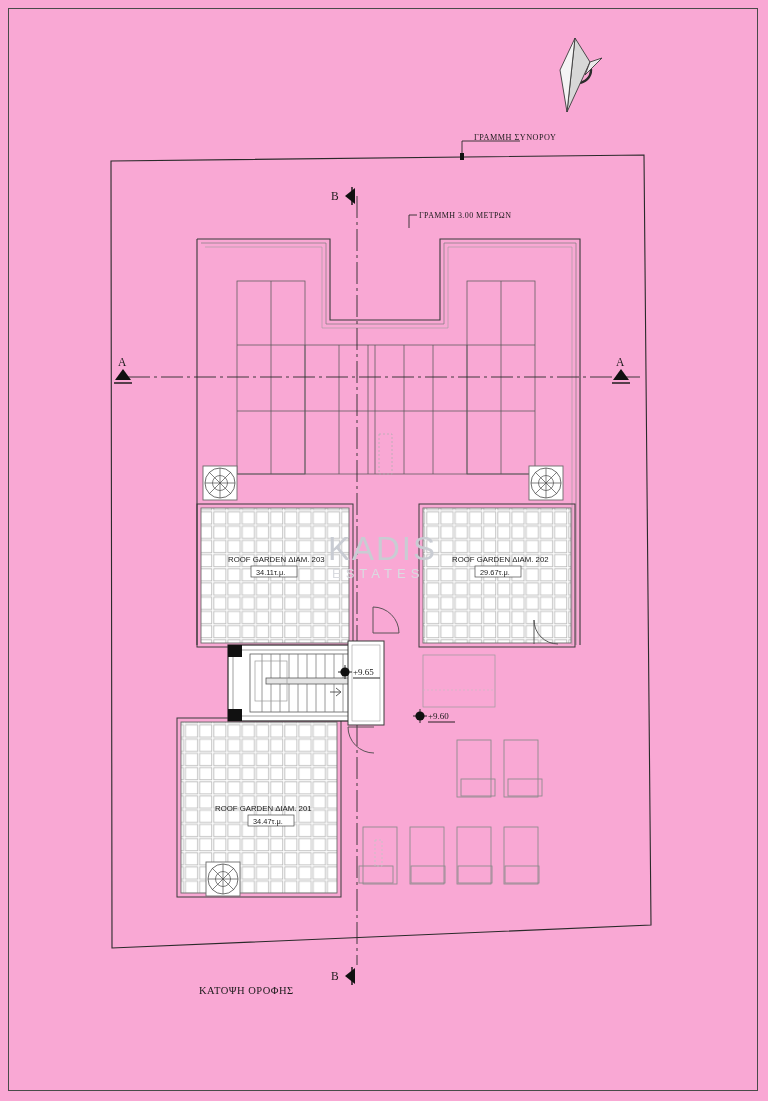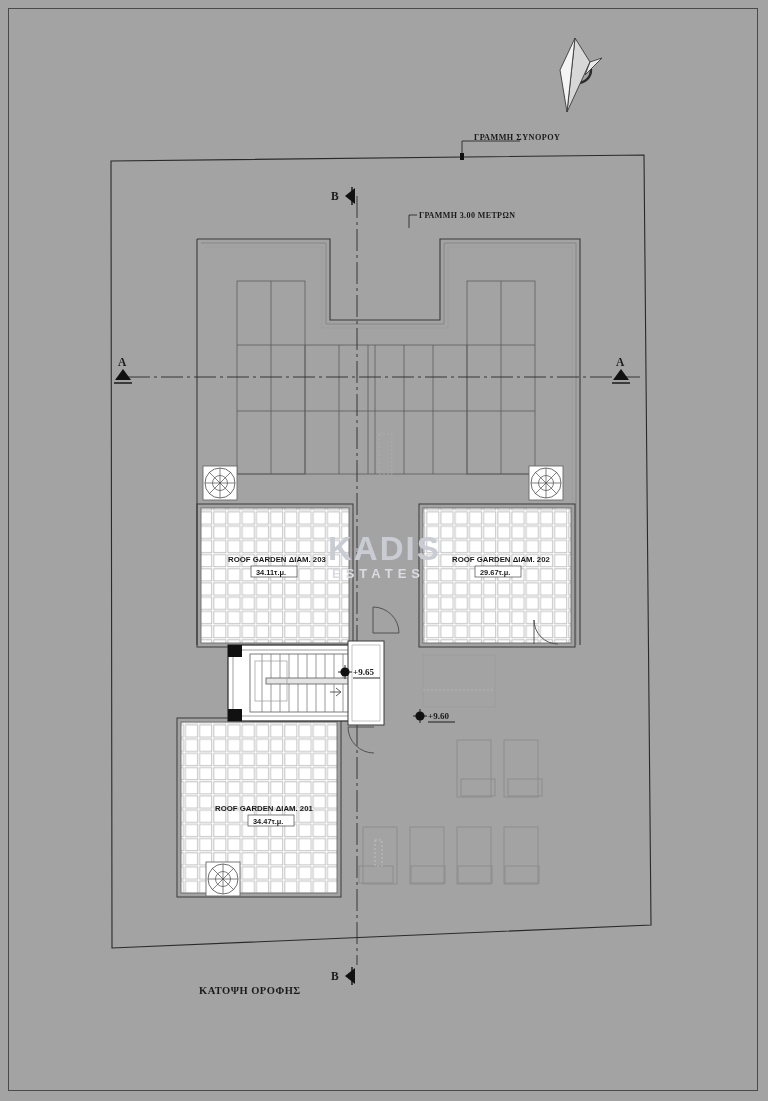--- a/index.html
+++ b/index.html
@@ -7,23 +7,22 @@
     padding: 0;
     background: #ffffff;
   }
   body {
     font-family: "Liberation Sans", sans-serif;
   }
   #page {
     position: relative;
     width: 768px;
     height: 1101px;
-    background: #a3a3a3;
+    background: #f9a8d4;
     overflow: hidden;
-    font-weight: bold;
   }
   #page-border {
     position: absolute;
     left: 8px;
     top: 8px;
     width: 750px;
     height: 1083px;
     border: 1px solid #4a4a4a;
     box-sizing: border-box;
     pointer-events: none;

